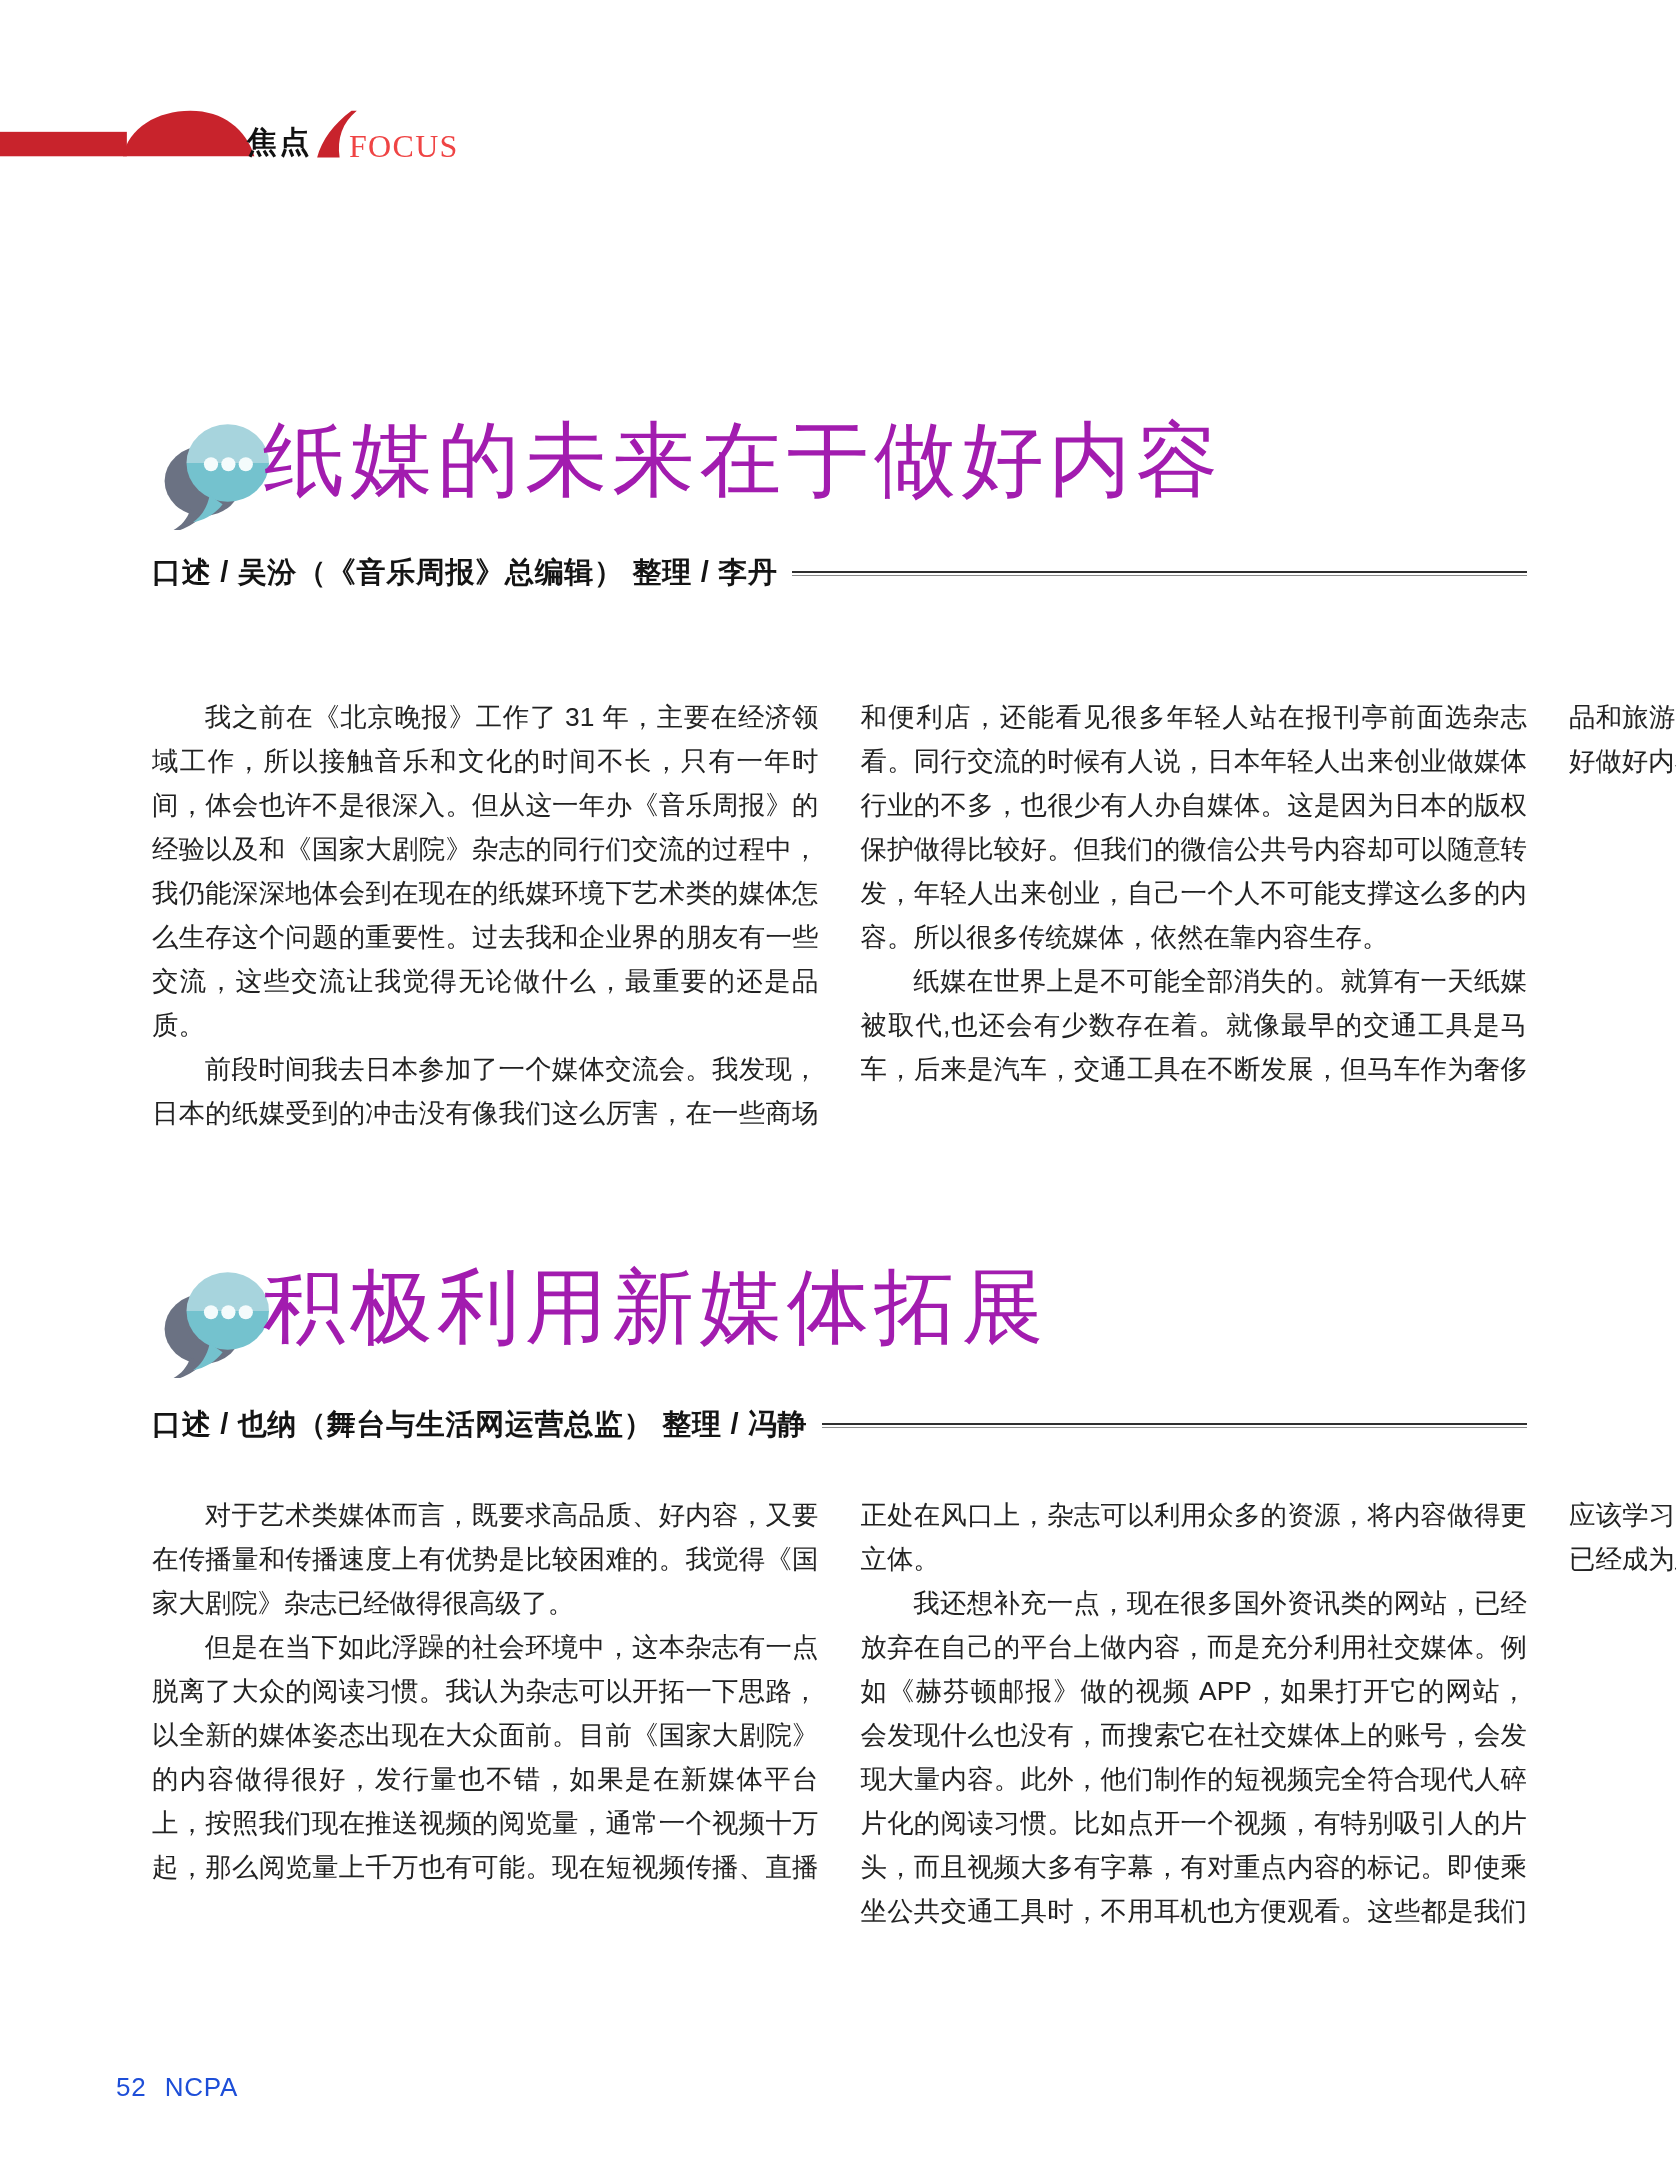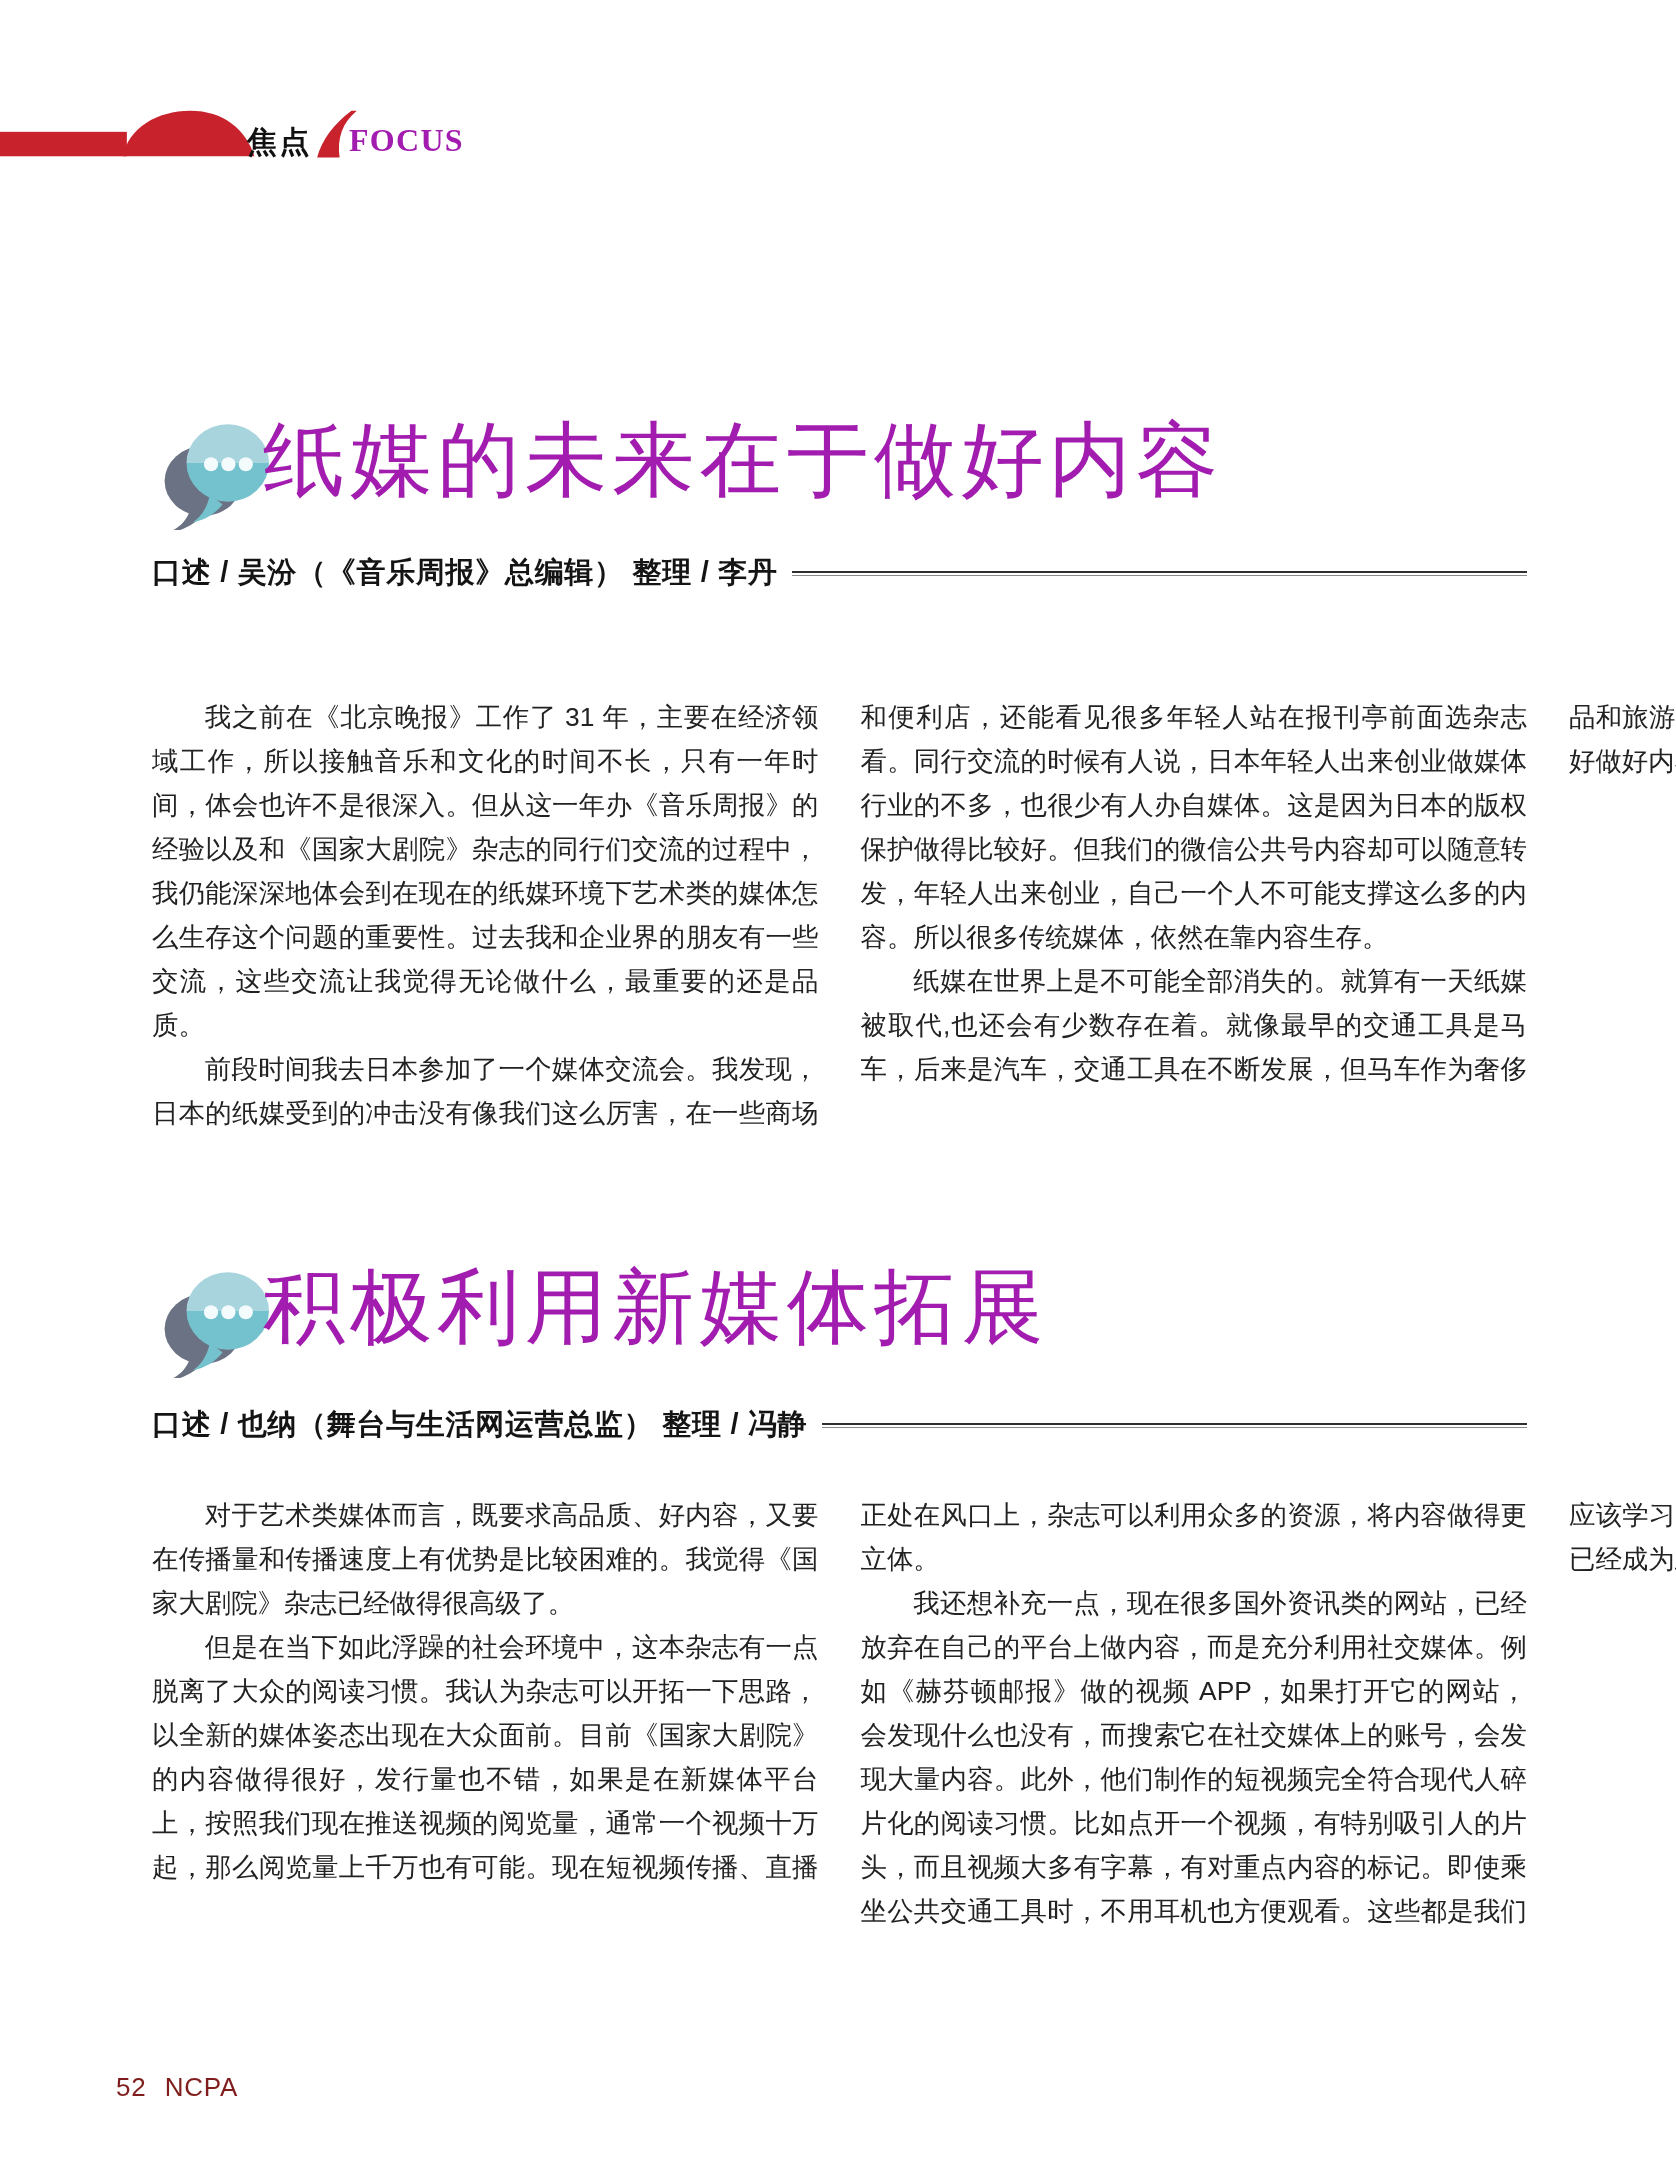--- a/index.html
+++ b/index.html
@@ -13,23 +13,23 @@
   }
   
   .header-graphic{position:absolute;left:0;top:104px;}
   .section-label-cn{
     position:absolute;left:247px;top:127px;
     font-family:"Liberation Sans", sans-serif;
     font-weight:900;font-size:30px;line-height:1;color:#111;
     letter-spacing:2.6px;
   }
   .section-label-en{
-    position:absolute;left:349px;top:124px;
+    position:absolute;left:349px;top:130px;
     font-family:"Liberation Serif", serif;
-    font-weight:700;font-size:32px;line-height:1;color:#a21caf;
+    font-weight:400;font-size:32px;line-height:1;color:#ef4444;
     letter-spacing:1.3px;
   }
   
   .article-icon{position:absolute;width:111px;height:116px;}
   .icon-1{left:160px;top:414px;}
   .icon-2{left:160px;top:1262px;}
   .article-title{
     position:absolute;left:263px;
     font-family:"Liberation Serif", serif;
     font-weight:400;font-size:82px;line-height:1.12;
@@ -58,21 +58,21 @@
     font-size:26.4px;line-height:44px;color:#222;
     text-align:justify;
   }
   .body-1{top:650px;margin-top:45px;}
   .body-2{top:1493px;}
   .article-body p{margin:0;text-indent:2em;}
   
   .footer{
     position:absolute;left:116px;top:2072px;
     display:flex;align-items:flex-end;gap:18.5px;
-    font-size:26px;color:#7f1d1d;letter-spacing:0.7px;
+    font-size:26px;color:#1d4ed8;letter-spacing:0.7px;
   }
 </style>
 </head>
 <body>
 
 <div class="page">
 
   <svg class="header-graphic" width="370" height="57" viewBox="0 0 560 86">
     <rect x="0" y="42" width="192" height="37" fill="#c8232c"></rect>
     <path d="M186,79 C194,36 238,10 288,10 C338,10 372,38 385,79 Z" fill="#c8232c"></path>

